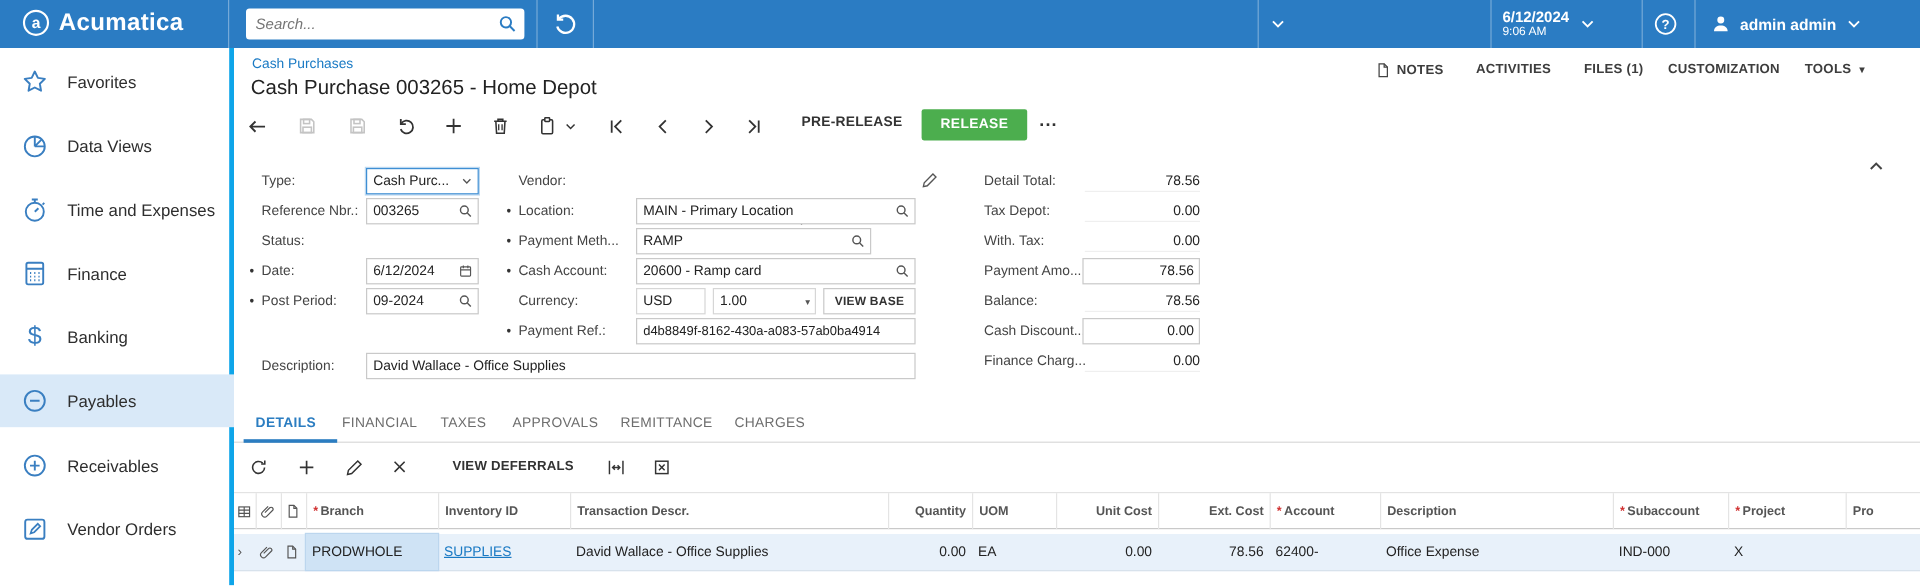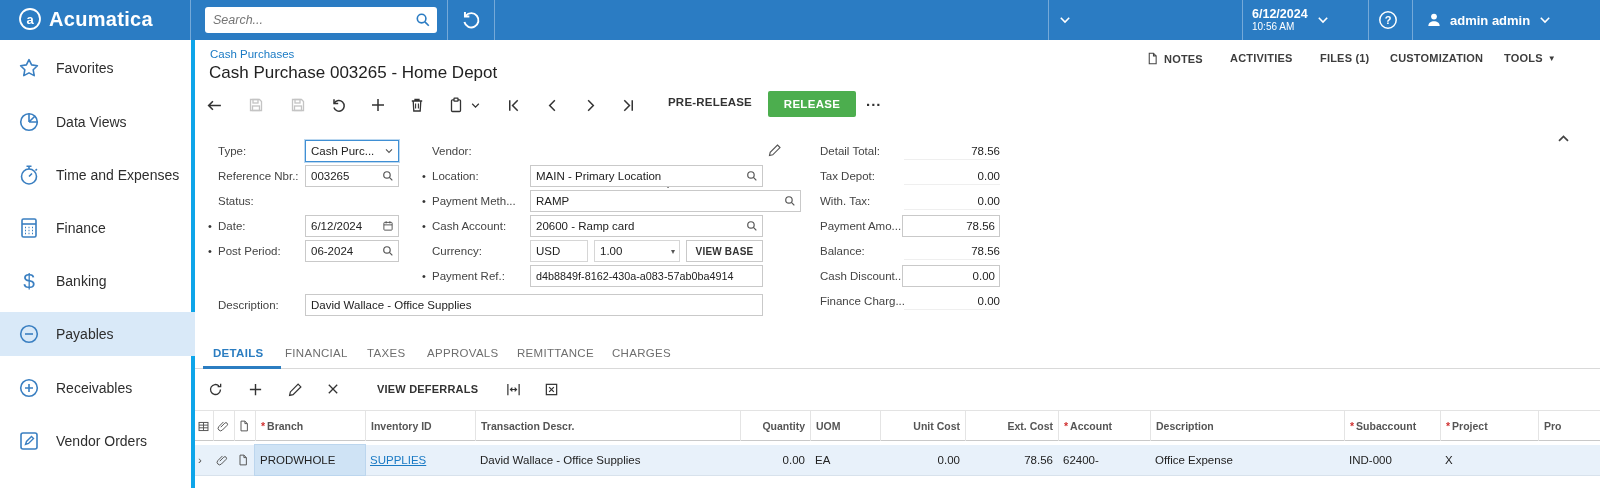--- a/index.html
+++ b/index.html
@@ -236,21 +236,21 @@
       <span>
           <svg width="14" height="14">
             <use href="#i-chevdown"></use>
           </svg>
         </span>
     </div>
     <div class="vdiv" style="left:1242px"></div>
     <div class="tb-block" style="left:1252px">
       <span class="tb-2line">
         <span class="l1">6/12/2024</span>
-        <span class="l2">10:56 AM</span>
+        <span class="l2">9:06 AM</span>
       </span>
       <span>
           <svg width="14" height="14">
             <use href="#i-chevdown"></use>
           </svg>
         </span>
     </div>
     <div class="vdiv" style="left:1368px"></div>
     <span class="iconbtn" style="position:absolute;left:1378px;top:10px">
         <svg width="20" height="20">
@@ -459,21 +459,21 @@
     <span class="val">6/12/2024</span>
     <span class="fic">
         <svg width="12" height="12">
           <use href="#i-calendar"></use>
         </svg>
       </span>
   </div>
 
   <span class="flabel req" style="left:218px;top:245px">Post Period:</span>
   <div class="fld" style="left:305px;top:240px;width:94px">
-    <span class="val">06-2024</span>
+    <span class="val">09-2024</span>
     <span class="fic">
         <svg width="12" height="12">
           <use href="#i-search"></use>
         </svg>
       </span>
   </div>
 
   <span class="flabel" style="left:218px;top:299px">Description:</span>
   <div class="fld" style="left:305px;top:294px;width:458px">
     <span class="val">David Wallace - Office Supplies</span>
@@ -491,21 +491,21 @@
   <div class="fld" style="left:530px;top:165px;width:233px">
     <span class="val">MAIN - Primary Location</span>
     <span class="fic">
         <svg width="12" height="12">
           <use href="#i-search"></use>
         </svg>
       </span>
   </div>
 
   <span class="flabel req" style="left:432px;top:195px">Payment Meth...</span>
-  <div class="fld" style="left:530px;top:190px;width:271px">
+  <div class="fld" style="left:530px;top:190px;width:196px">
     <span class="val">RAMP</span>
     <span class="fic">
         <svg width="12" height="12">
           <use href="#i-search"></use>
         </svg>
       </span>
   </div>
 
   <span class="flabel req" style="left:432px;top:220px">Cash Account:</span>
   <div class="fld" style="left:530px;top:215px;width:233px">

